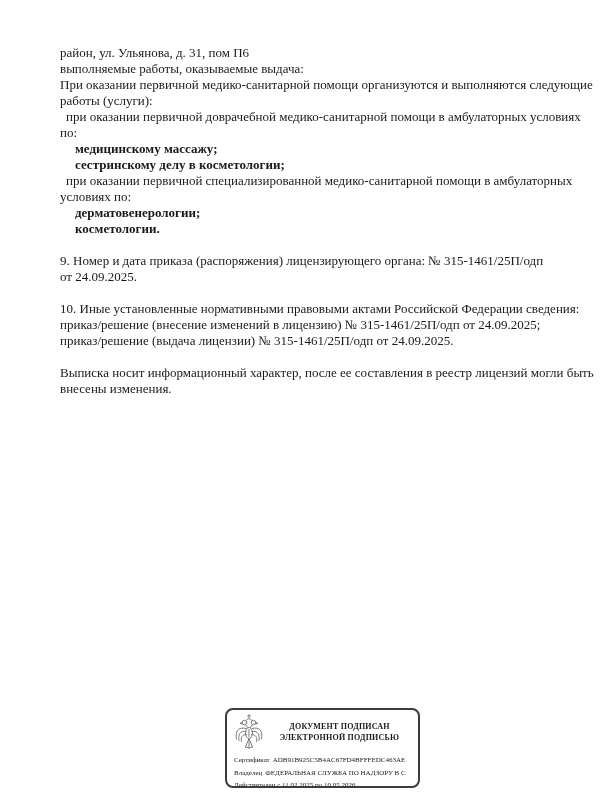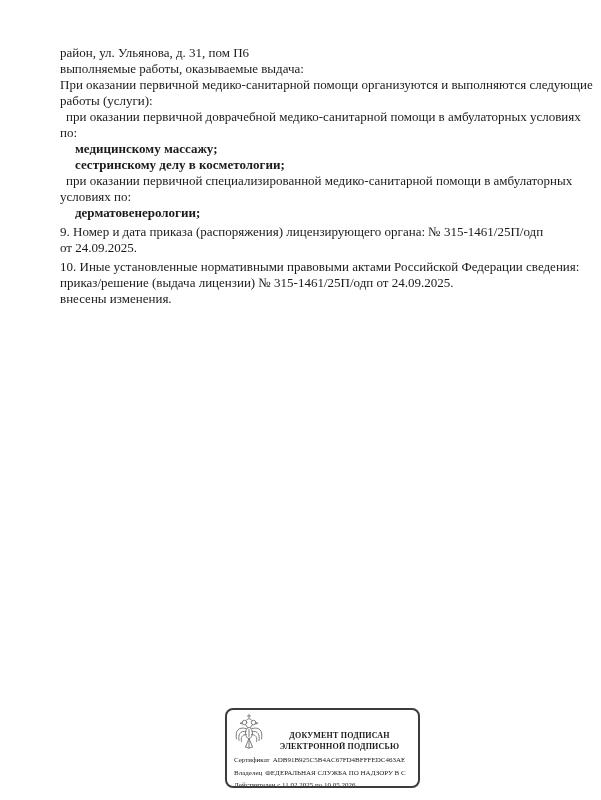--- a/index.html
+++ b/index.html
@@ -17,34 +17,34 @@
   .content {
     position: absolute;
     left: 60px; top: 45px;
     width: 505px;
     font-size: 13px;
     line-height: 16px;
   }
   .line { white-space: pre; }
   .indent-1 { padding-left: 6px; }
   .indent-2 { padding-left: 15px; font-weight: bold; }
-  .gap { margin-top: 3px; }
+  .gap { margin-top: 16px; }
 
   
   .stamp {
     position: absolute;
     left: 225px; top: 708px;
     width: 195px; height: 80px;
     border: 2px solid #3c3c3c;
     border-radius: 8px;
     box-sizing: border-box;
     background: #ffffff;
     overflow: hidden;
   }
-  .stamp-top { display: flex; align-items: flex-end; padding: 4px 4px 0 6px; }
+  .stamp-top { display: flex; align-items: flex-start; padding: 4px 4px 0 6px; }
   .eagle { width: 32px; height: 38px; flex: 0 0 auto; }
   .stamp-title {
     flex: 1;
     text-align: center;
     font-weight: bold;
     font-size: 8px;
     line-height: 11px;
     padding-top: 7px;
     letter-spacing: 0.2px;
     white-space: nowrap;
@@ -68,24 +68,27 @@
     <div class="line">выполняемые работы, оказываемые выдача:</div>
     <div class="line">При оказании первичной медико-санитарной помощи организуются и выполняются следующие</div>
     <div class="line">работы (услуги):</div>
     <div class="line indent-1">при оказании первичной доврачебной медико-санитарной помощи в амбулаторных условиях</div>
     <div class="line">по:</div>
     <div class="line indent-2">медицинскому массажу;</div>
     <div class="line indent-2">сестринскому делу в косметологии;</div>
     <div class="line indent-1">при оказании первичной специализированной медико-санитарной помощи в амбулаторных</div>
     <div class="line">условиях по:</div>
     <div class="line indent-2">дерматовенерологии;</div>
+    <div class="line indent-2">косметологии.</div>
     <div class="line gap">9. Номер и дата приказа (распоряжения) лицензирующего органа: № 315-1461/25П/одп</div>
     <div class="line">от 24.09.2025.</div>
     <div class="line gap">10. Иные установленные нормативными правовыми актами Российской Федерации сведения:</div>
+    <div class="line">приказ/решение (внесение изменений в лицензию) № 315-1461/25П/одп от 24.09.2025;</div>
     <div class="line">приказ/решение (выдача лицензии) № 315-1461/25П/одп от 24.09.2025.</div>
+    <div class="line gap">Выписка носит информационный характер, после ее составления в реестр лицензий могли быть</div>
     <div class="line">внесены изменения.</div>
   </div>
 
   <div class="stamp">
     <div class="stamp-top">
       <span class="eagle">
         <svg viewBox="0 0 64 76" width="32" height="38" fill="none" stroke="#7d7d7d" stroke-width="2" stroke-linecap="round">
 
           <line x1="32" y1="1" x2="32" y2="7"></line>
           <line x1="29" y1="4" x2="35" y2="4"></line>

